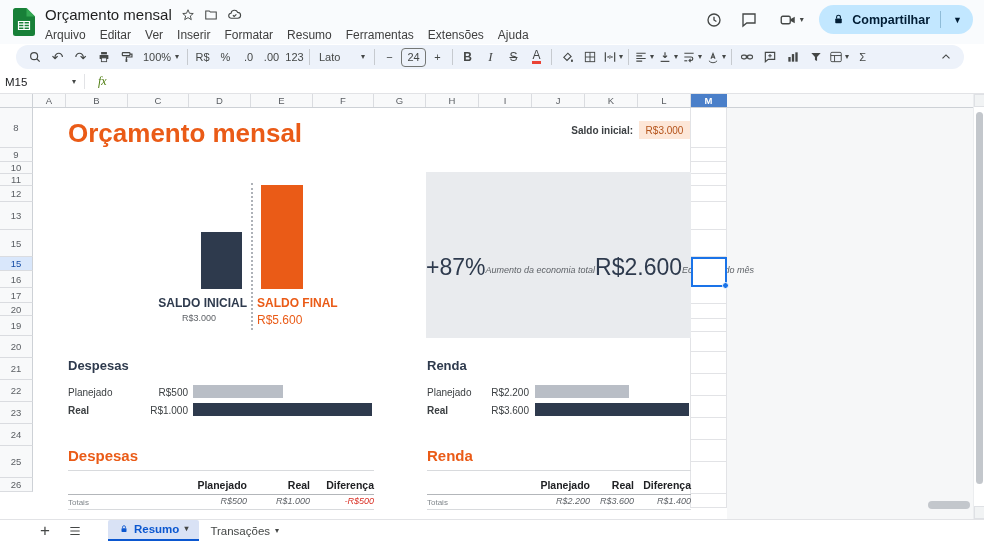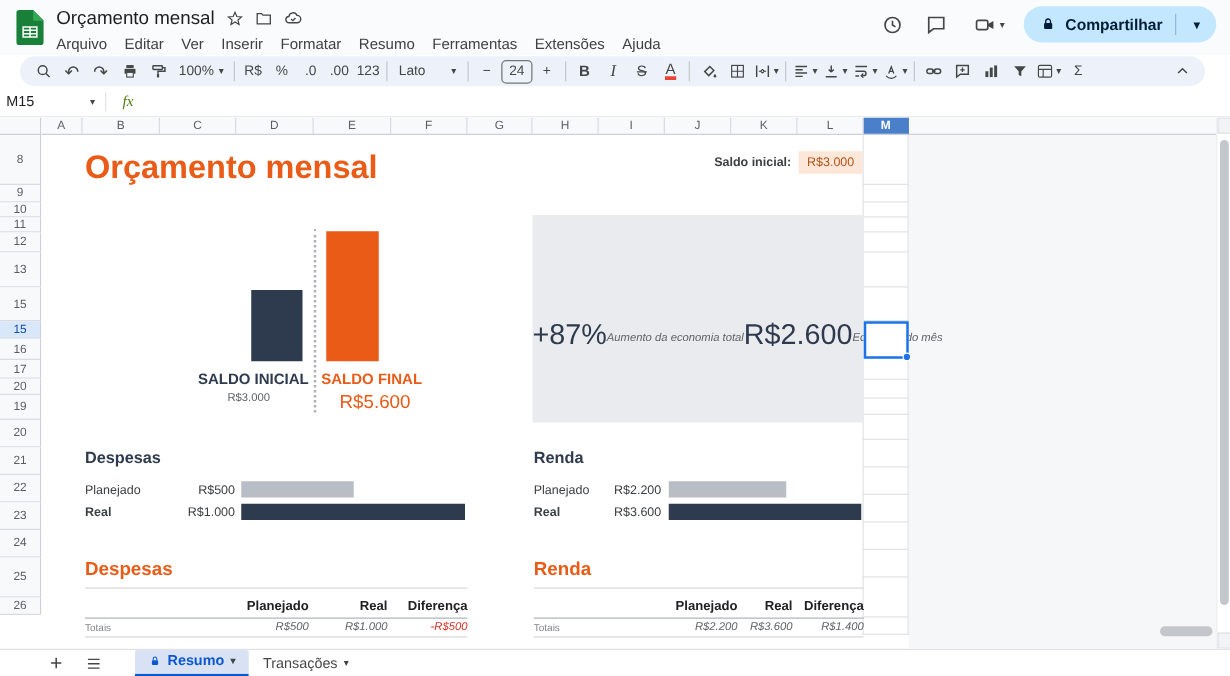--- a/index.html
+++ b/index.html
@@ -81,21 +81,21 @@
   .c-title{left:35px;top:10px;font-size:26px;font-weight:bold;color:var(--orange)}
   .c-saldo-label{left:450px;top:17px;width:150px;text-align:right;font-size:10px;font-weight:bold;color:#3c4043}
   .c-saldo-value{left:606px;top:13px;width:51px;height:18px;background:#fde7d8;color:#b4531a;
     font-size:10px;display:flex;align-items:center;justify-content:center}
   .c-bar-initial{left:168px;top:124px;width:41px;height:57px;background:var(--navy)}
   .c-bar-final{left:228px;top:77px;width:42px;height:104px;background:var(--orange)}
   .c-dotline{left:218px;top:75px;height:147px;width:0;border-left:2px dotted #aeb2b8}
   .c-lbl-initial{left:100px;top:188px;width:114px;text-align:right;font-size:12px;font-weight:bold;color:var(--navy)}
   .c-lbl-final{left:224px;top:188px;font-size:12px;font-weight:bold;color:var(--orange)}
   .c-val-initial{left:118px;top:205px;width:96px;text-align:center;font-size:9px;color:#5f6368}
-  .c-val-final{left:224px;top:205px;width:86px;text-align:center;font-size:15px;color:var(--orange)}
+  .c-val-final{left:224px;top:205px;width:86px;font-size:12px;color:var(--orange)}
   .c-panel{left:393px;top:64px;width:265px;height:166px;background:#e9ebee;display:flex;
     flex-direction:row;align-items:center;padding-top:24px}
   .c-panel .big{font-size:23px;color:var(--navy)}
   .c-panel .cap{font-size:9px;font-style:italic;color:#5f6368;margin-top:5px}
   .c-panel .dash{width:225px;border-top:1px dashed #b2b6bc;margin:11px 0 9px}
   .c-sel{left:658px;top:149px;width:36px;height:30px;border:2px solid #1a73e8;background:#fff}
   .c-sel .handle{position:absolute;right:-4px;bottom:-4px;width:7px;height:7px;background:#1a73e8;
     border:1px solid #fff;border-radius:50%}
   .mini-title{top:250px;font-size:13px;font-weight:bold;color:var(--navy)}
   .mrow-lbl{font-size:10px;color:#3c4043}

